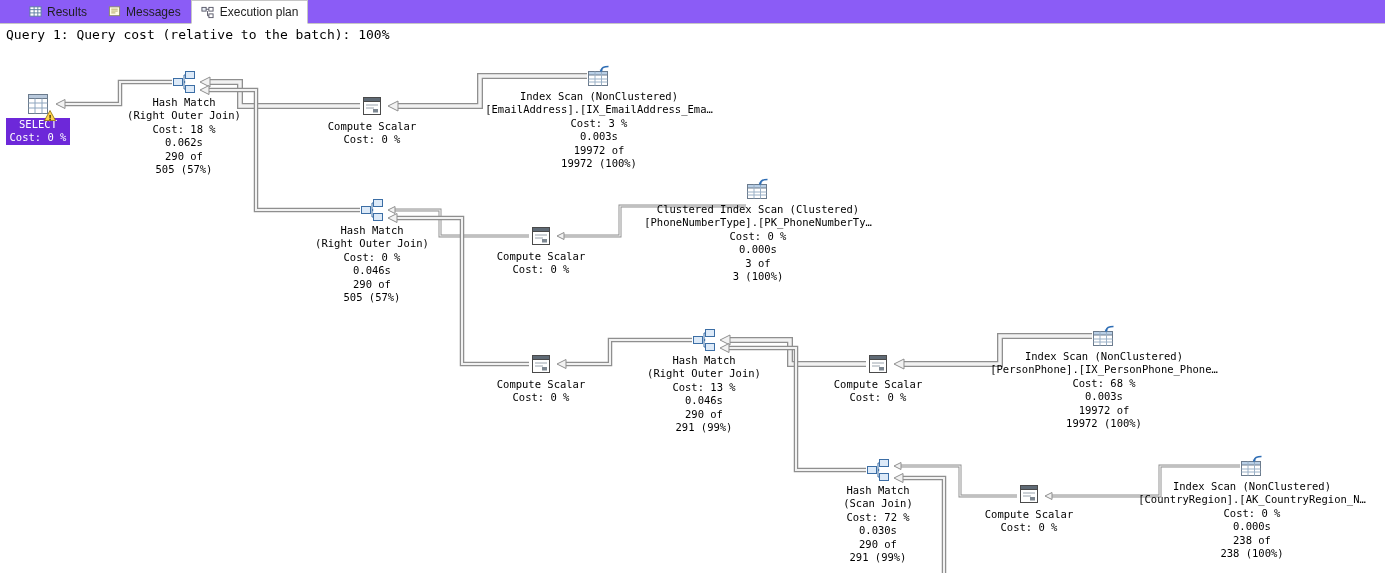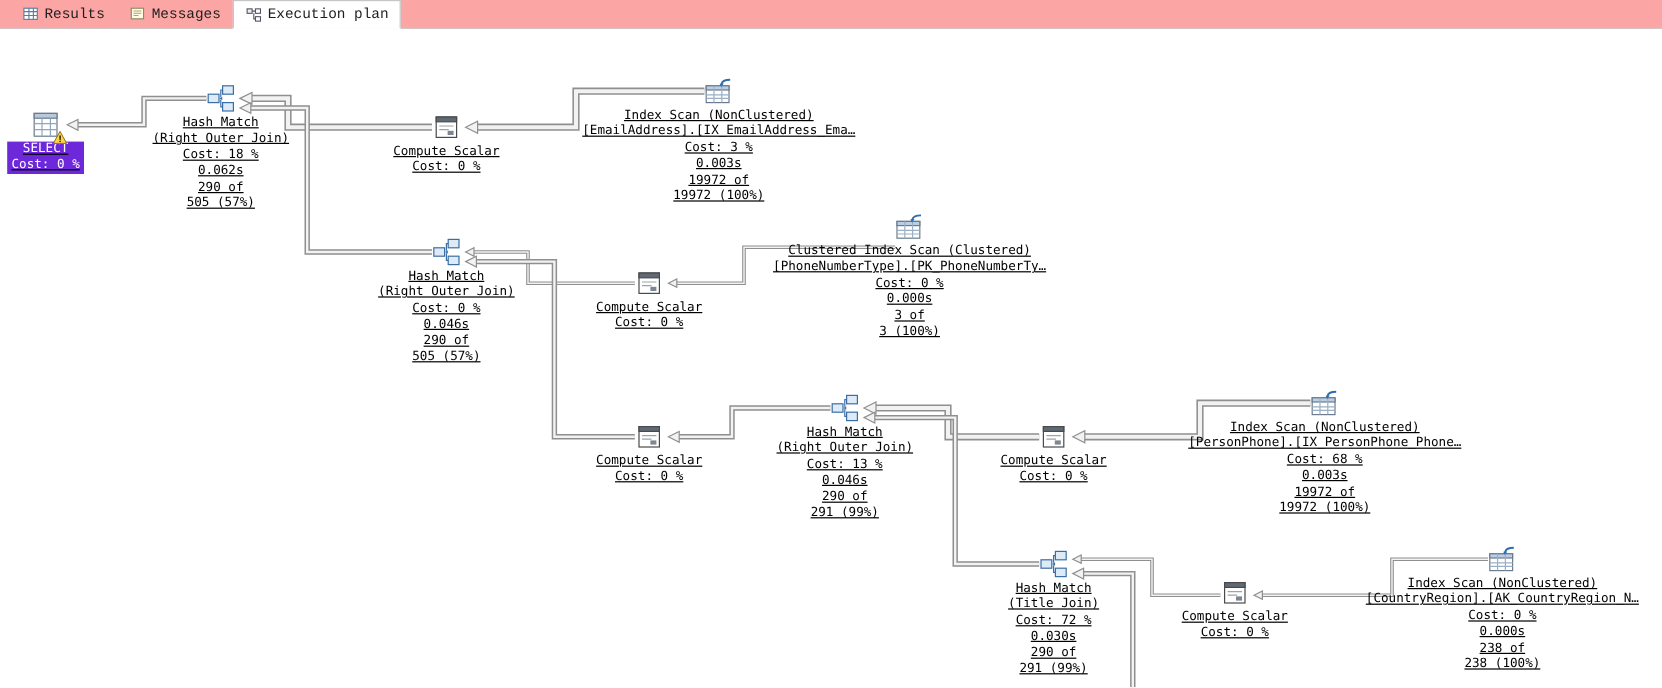--- a/index.html
+++ b/index.html
@@ -1,32 +1,32 @@
 <!DOCTYPE html>
 <html><head>
 <meta charset="utf-8">
 <style>
   html,body{margin:0;padding:0;background:#fff;}
   .app{position:relative;width:1385px;height:573px;background:#fff;overflow:hidden;
        font-family:"Liberation Sans","DejaVu Sans",sans-serif;}
   
-  .tabbar{position:absolute;top:0;left:0;right:0;height:23px;background:#fca5a5;
-          border-bottom:1px solid #c6c6c6;display:flex;align-items:stretch;padding-left:8px;z-index:3;font-family:Liberation Mono, monospace;}
+  .tabbar{position:absolute;top:0;left:0;right:0;height:23px;background:#8b5cf6;
+          border-bottom:1px solid #c6c6c6;display:flex;align-items:stretch;padding-left:18px;z-index:3;}
   .tab{display:flex;align-items:center;gap:5px;padding:0 9px;font-size:12px;color:#1e1e1e;
        border:1px solid transparent;cursor:default;}
   .tab.active{background:#fff;border-color:#c6c6c6;border-bottom-color:#fff;margin-bottom:-1px;}
   .tab-icon{display:inline-flex;width:14px;height:14px;align-items:center;justify-content:center;}
   
   .query-header{position:absolute;top:24px;left:0;right:0;padding:3px 6px;background:#fff;z-index:2;}
   .qline{font-family:"DejaVu Sans Mono","Liberation Mono",monospace;font-size:13px;line-height:16px;
          white-space:pre;overflow:hidden;color:#000;}
   
   .plan-canvas{position:absolute;left:0;top:0;width:1385px;height:573px;z-index:1;}
   .edges{position:absolute;left:0;top:0;}
-  .node{position:absolute;width:250px;display:flex;flex-direction:column;align-items:center;text-decoration:underline;}
+  .node{position:absolute;width:250px;display:flex;flex-direction:column;align-items:center;}
   .node-icon{width:24px;height:24px;position:relative;}
   .warn{position:absolute;right:-6px;bottom:-2px;width:12px;height:11px;}
   .node-lines{margin-top:2px;text-align:center;}
   .node-line{font-family:"DejaVu Sans Mono","Liberation Mono",monospace;font-size:10.5px;
              line-height:13.4px;white-space:pre;color:#000;}
   .node.selected .node-lines{background:#6d28d9;padding:0 4px;}
   .node.selected .node-line{color:#fff;}
 </style>
 </head>
 <body>
@@ -59,20 +59,21 @@
             <rect x="8.5" y="1.5" width="4.5" height="4" fill="#fff" stroke="#556"></rect>
             <rect x="8.5" y="8.5" width="4.5" height="4" fill="#fff" stroke="#556"></rect>
             <path d="M5.5 3.5h3M8.5 10.5H7V5.5" stroke="#556" fill="none"></path>
           </svg>
       </span>
       <span>Execution plan</span>
     </div>
   </div>
 
   <div class="query-header">
+    <div class="qline">Query 1: Query cost (relative to the batch): 100%</div>
   </div>
 
   <div class="plan-canvas">
     <svg class="edges" width="1385" height="573" viewBox="0 0 1385 573">
         <g>
           <path d="M 172 82 L 120 82 L 120 104 L 63 104" fill="none" stroke="#8f8f8f" stroke-width="4.5"></path>
           <path d="M 172 82 L 120 82 L 120 104 L 63 104" fill="none" stroke="#f2f2f2" stroke-width="2"></path>
           <polygon points="56,104 65,99.5 65,108.5" fill="#f2f2f2" stroke="#8f8f8f" stroke-width="1"></polygon>
         </g>
         <g>
@@ -309,21 +310,21 @@
       <div class="node" style="left: 753px; top: 458px;">
         <div class="node-icon"><svg viewBox="0 0 24 24" width="24" height="24">
             <rect x="13.5" y="1.5" width="9" height="7" fill="#ddeaf8" stroke="#3c6ea5"></rect>
             <rect x="13.5" y="15.5" width="9" height="7" fill="#ddeaf8" stroke="#3c6ea5"></rect>
             <rect x="1.5" y="8.5" width="9" height="7" fill="#ddeaf8" stroke="#3c6ea5"></rect>
             <path d="M13.5 5H12V11M13.5 19H12V13" fill="none" stroke="#3c6ea5"></path>
             <polygon points="10.8,12 13.2,10.6 13.2,13.4" fill="#3c6ea5"></polygon>
           </svg></div>
         <div class="node-lines">
           <div class="node-line">Hash Match</div>
-          <div class="node-line">(Title Join)</div>
+          <div class="node-line">(Scan Join)</div>
           <div class="node-line">Cost: 72 %</div>
           <div class="node-line">0.030s</div>
           <div class="node-line">290 of</div>
           <div class="node-line">291 (99%)</div>
         </div>
       </div>
       <div class="node" style="left: 904px; top: 482px;">
         <div class="node-icon"><svg viewBox="0 0 24 24" width="24" height="24">
             <rect x="3.5" y="3.5" width="17" height="17" fill="#ffffff" stroke="#4a4a4a"></rect>
             <rect x="3.5" y="3.5" width="17" height="4" fill="#5f6a75" stroke="#4a4a4a"></rect>

